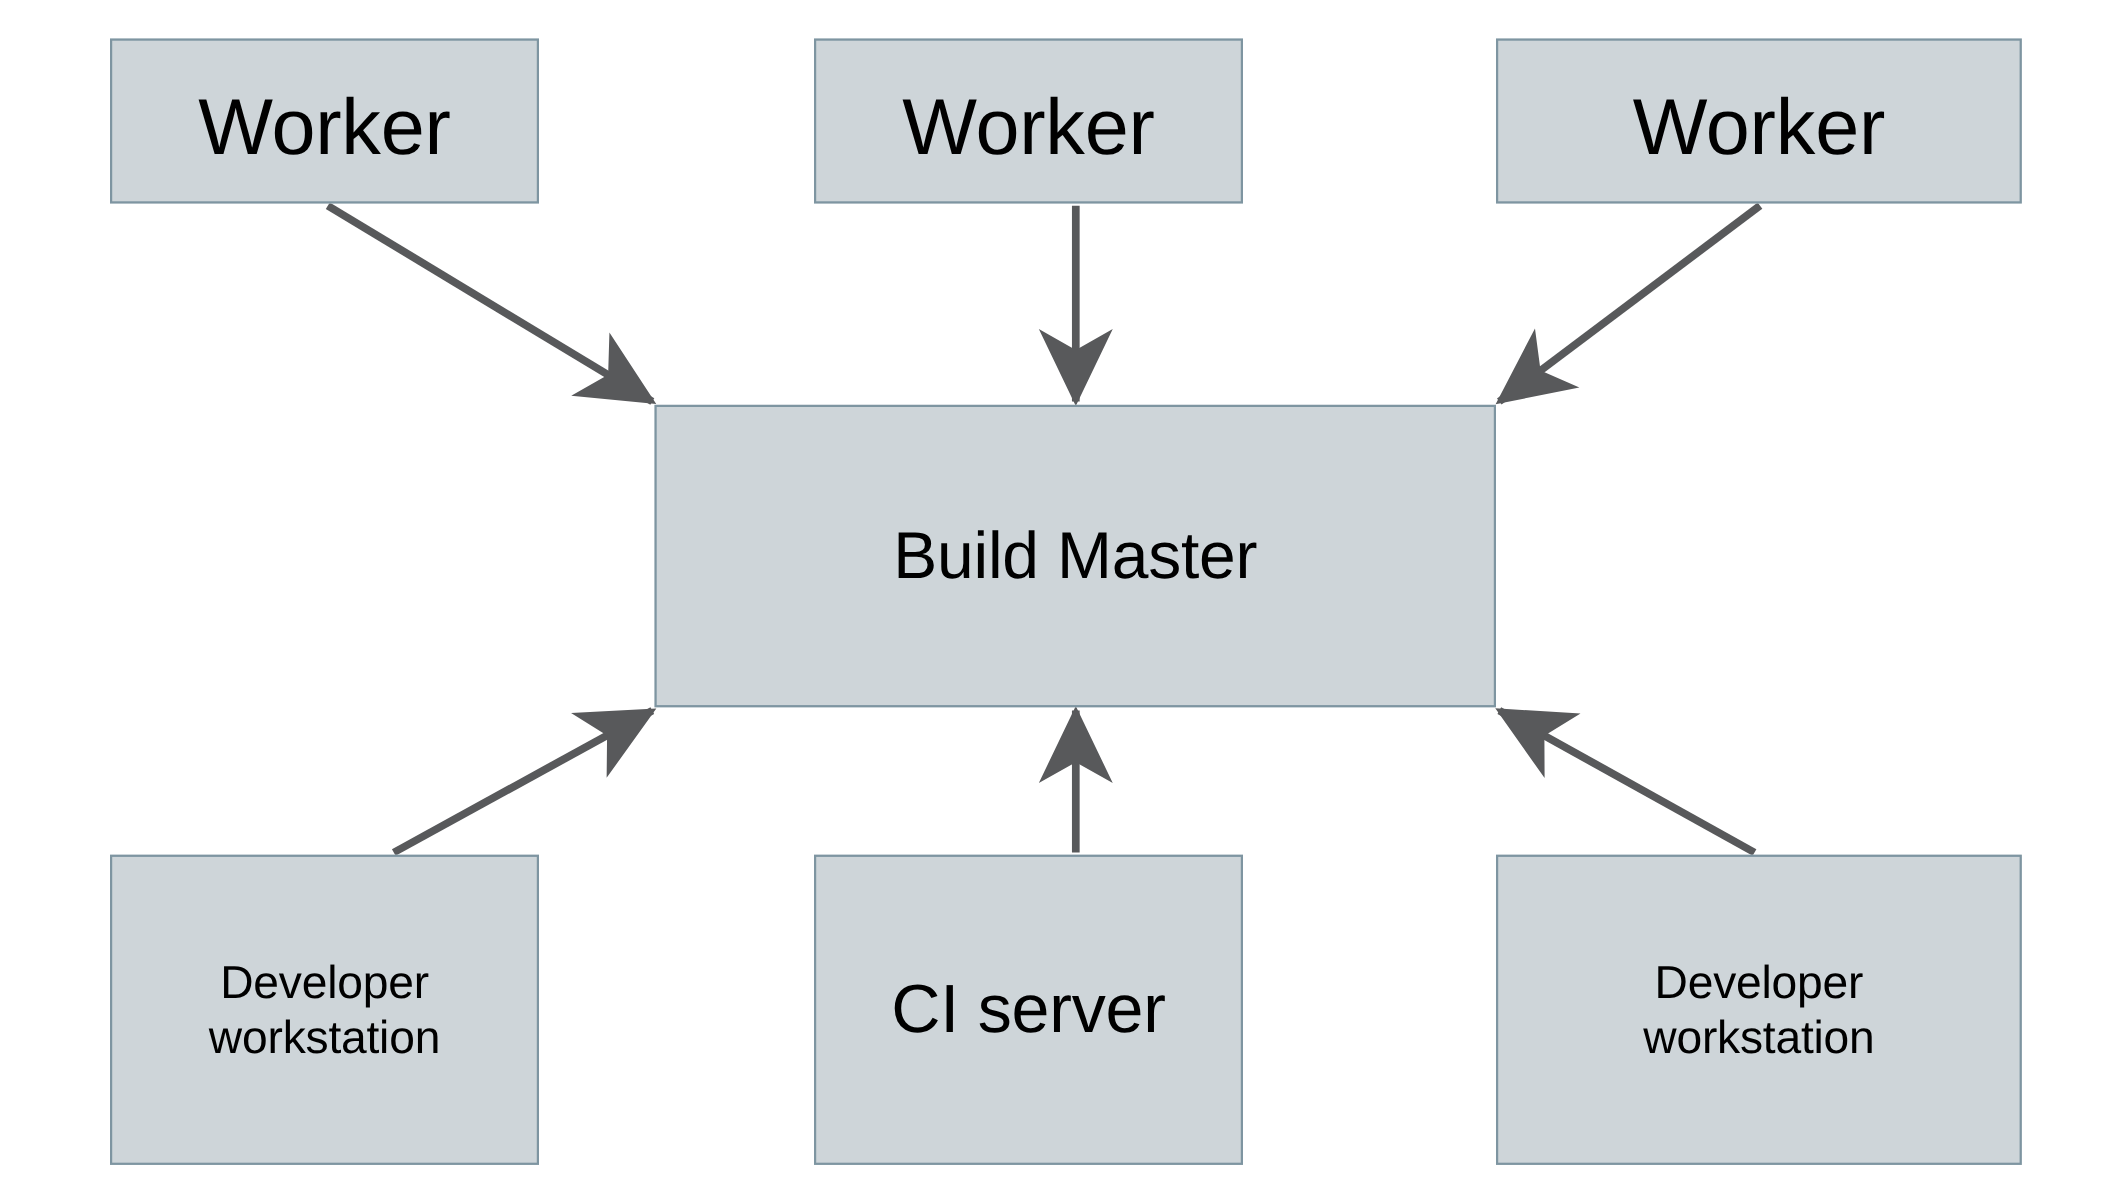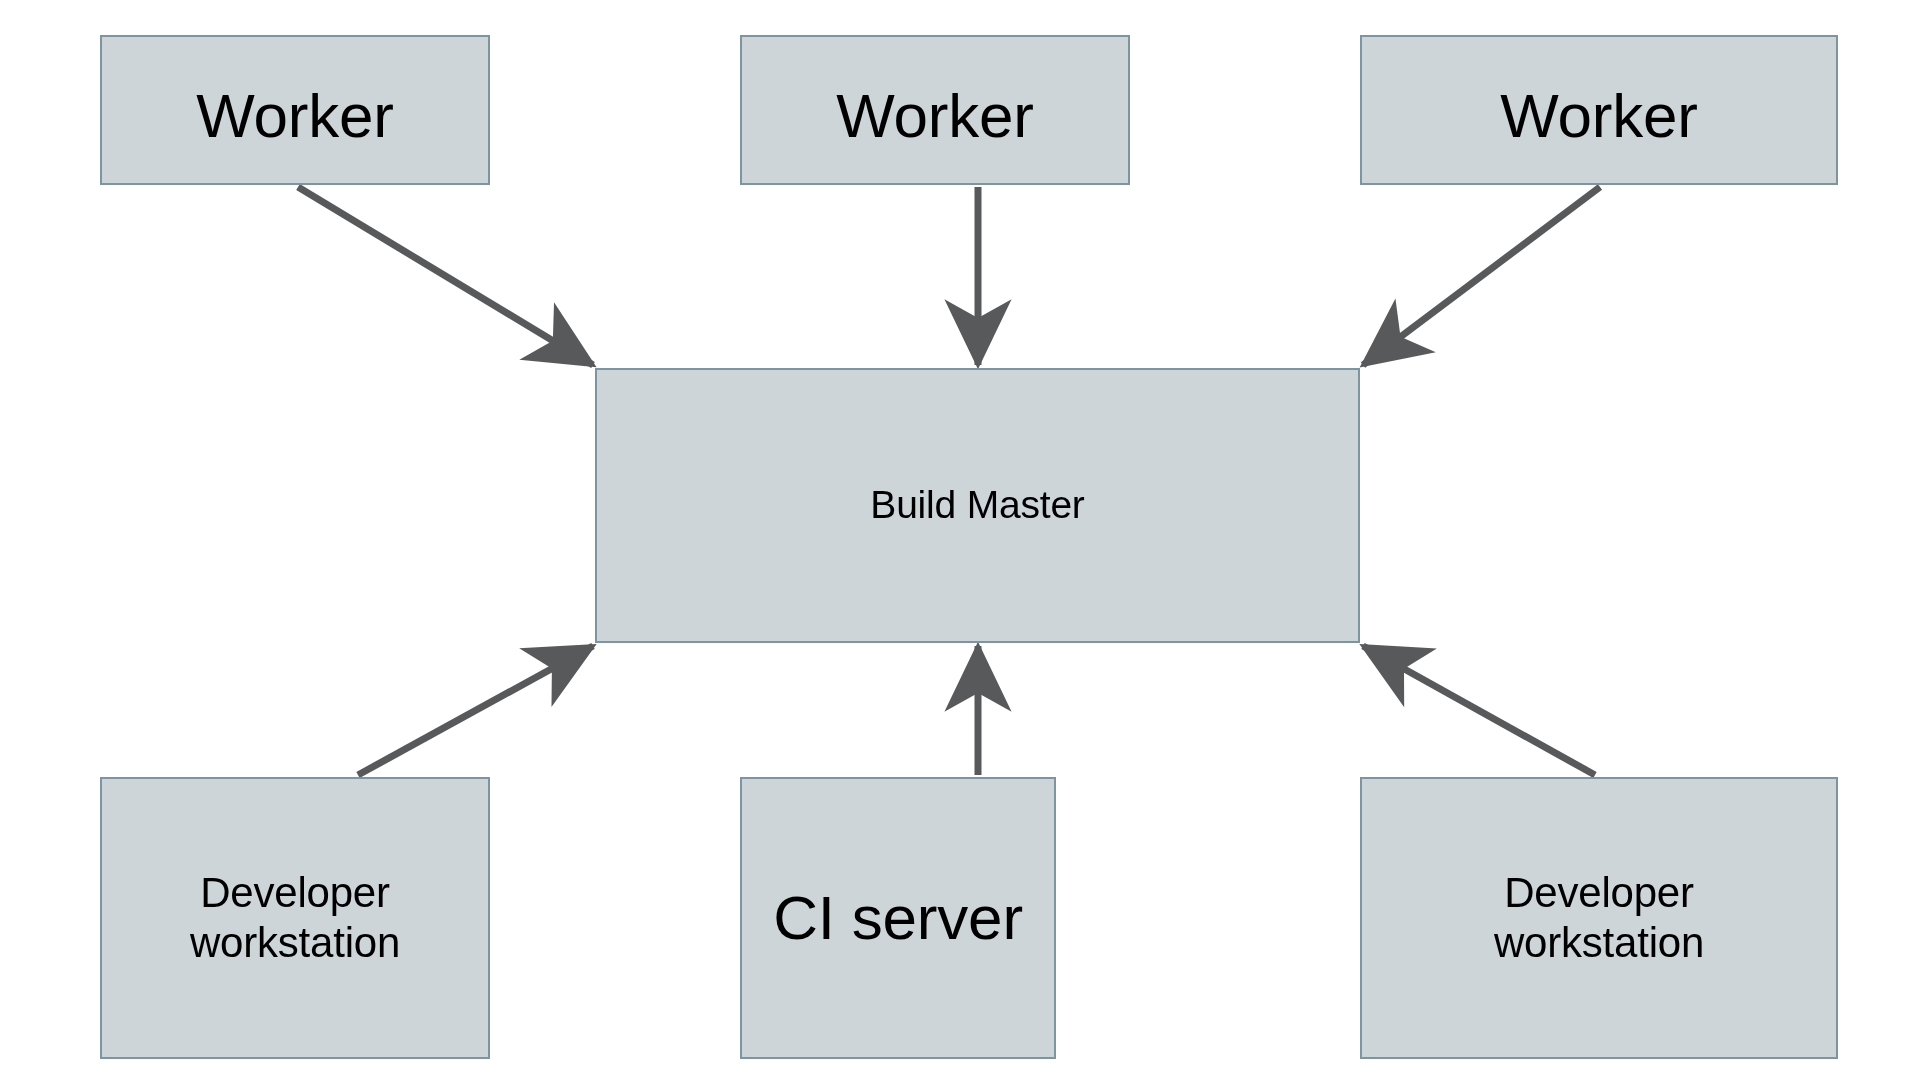--- a/index.html
+++ b/index.html
@@ -33,22 +33,22 @@
     text-align: center;
   }
   .node-label {
     color: #000000;
     font-family: "Liberation Sans", sans-serif;
     font-weight: 400;
     line-height: 1.18;
     white-space: pre-line;
     letter-spacing: -0.2px;
   }
-  .size-worker   { font-size: 62px; margin-top: 12px; }
-  .size-master   { font-size: 39px; }
+  .size-worker   { font-size: 72px; margin-top: 12px; }
+  .size-master   { font-size: 60px; }
   .size-dev      { font-size: 42px; }
   .size-ci       { font-size: 62px; }
 </style>
 </head>
 <body>
 
 <div id="canvas">
 
   <svg id="diagram-svg" viewBox="0 0 1910 1090" xmlns="http://www.w3.org/2000/svg">
     <defs>
@@ -86,21 +86,21 @@
 
   <div class="node-box" style="left:595px; top:368px; width:765px; height:275px;">
     <span class="node-label size-master">Build Master</span>
   </div>
 
   <div class="node-box" style="left:100px; top:777px; width:390px; height:282px;">
     <span class="node-label size-dev">Developer
 workstation</span>
   </div>
 
-  <div class="node-box" style="left:740px; top:777px; width:316px; height:282px;">
+  <div class="node-box" style="left:740px; top:777px; width:390px; height:282px;">
     <span class="node-label size-ci">CI server</span>
   </div>
 
   <div class="node-box" style="left:1360px; top:777px; width:478px; height:282px;">
     <span class="node-label size-dev">Developer
 workstation</span>
   </div>
 
 </div>
 

